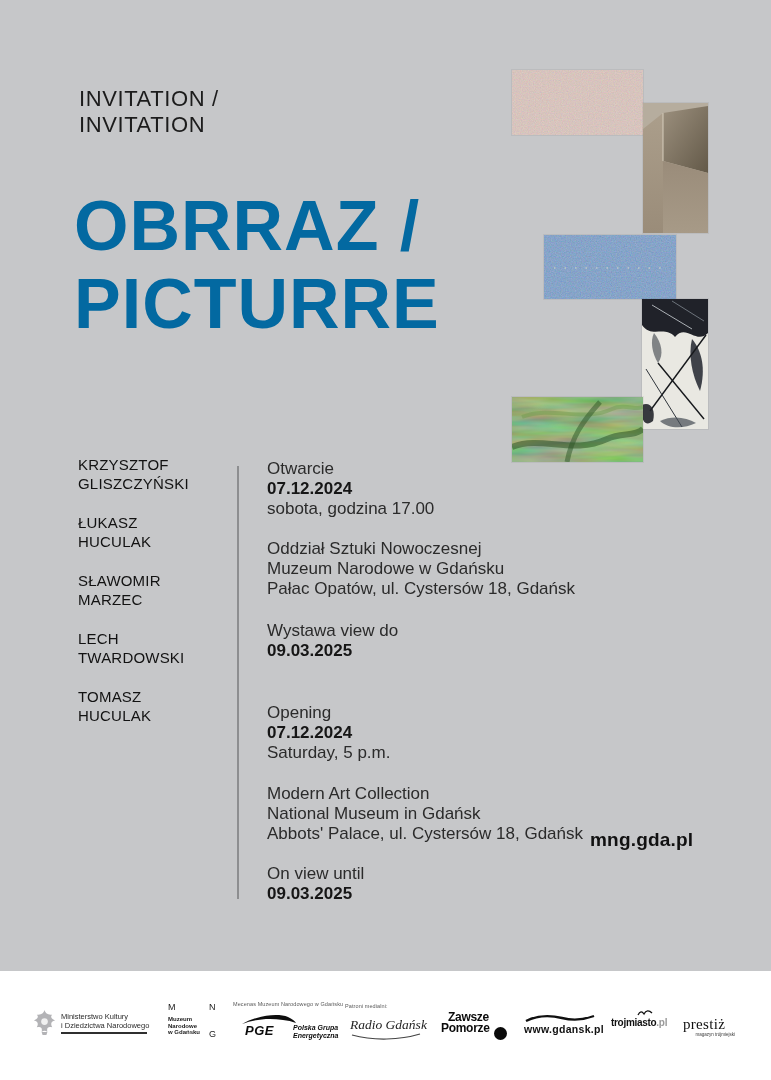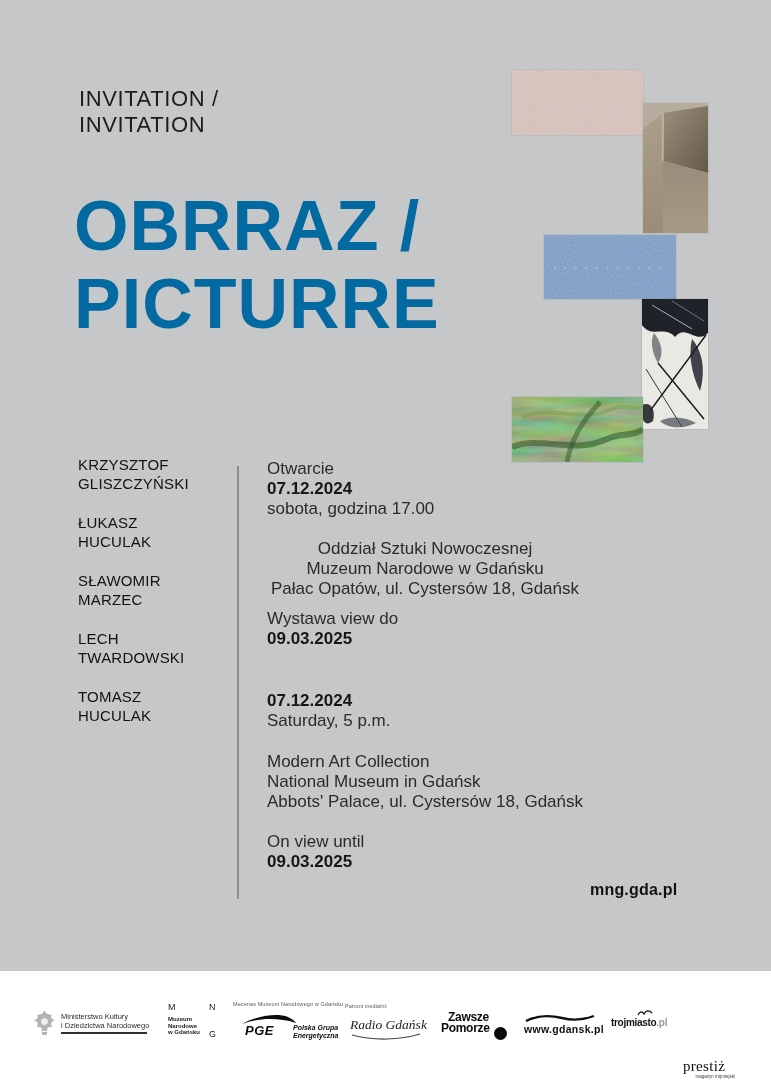--- a/index.html
+++ b/index.html
@@ -28,23 +28,23 @@
   .artists { position:absolute; left:78px; top:456px; color:#121212; }
   .artist { font-weight:400; font-size:15px; line-height:18.5px; letter-spacing:0.2px; margin-bottom:21px; }
   .artist span { display:block; }
 
   .divider { position:absolute; left:237px; top:466px; width:1.5px; height:433px; background:#8d8e90; }
 
   
   .details { position:absolute; left:267px; top:459px; font-size:17px; line-height:20px; color:#2b2b2b; }
   .dline { display:block; }
   .bold { font-weight:700; color:#161616; }
-  .mb20 { margin-bottom:20px; } .mb22 { margin-bottom:10px;text-align:center; } .mb42 { margin-bottom:42px; } .mb21 { margin-bottom:21px; }
-
-  .website { position:absolute; left:590px; top:881px; font-size:16px; font-weight:700; color:#111; letter-spacing:0.2px; }
+  .mb20 { margin-bottom:20px; } .mb22 { margin-bottom:22px; } .mb42 { margin-bottom:42px; } .mb21 { margin-bottom:21px; }
+
+  .website { position:absolute; left:590px; top:829px; font-size:19px; font-weight:700; color:#111; letter-spacing:0.2px; }
 
   
   .footer { position:absolute; left:0; top:971px; width:771px; height:109px; background:#ffffff; }
   .flogo { position:absolute; }
   .caption { position:absolute; font-size:5.5px; letter-spacing:0.1px; color:#5a5a5a; white-space:nowrap; }
 
   .ministry-text { position:absolute; left:61px; top:41px; font-size:7.5px; line-height:9px; color:#2b2b2b; white-space:nowrap; }
   .ministry-rule { position:absolute; left:61px; top:61px; width:86px; height:2px; background:#2f2f2f; }
 
   .mng-logo { left:168px; top:31px; width:52px; height:40px; color:#1a1a1a; }
@@ -65,21 +65,21 @@
 
   .gdansk { left:524px; top:43px; color:#101010; }
   .gdansk-name { font-size:10.5px; font-weight:700; letter-spacing:0.3px; white-space:nowrap; }
 
   .trojmiasto { left:611px; top:38px; color:#111; }
   .troj-name { position:absolute; left:0; top:8px; font-size:10px; font-weight:800; letter-spacing:-0.3px; white-space:nowrap; }
   .troj-suffix { color:#9a9a9a; }
   .troj-bird { position:absolute; left:26px; top:0; }
 
   .prestiz { left:683px; top:45px; color:#101010; width:52px; }
-  .prestiz-name { font-family:"Liberation Serif", serif; font-size:15px; letter-spacing:0.3px;margin-top:42px; }
+  .prestiz-name { font-family:"Liberation Serif", serif; font-size:15px; letter-spacing:0.3px; }
   .prestiz-caption { font-size:4.5px; color:#3a3a3a; text-align:right; margin-top:-1px; }
 
   svg { display:block; }
   .defs-holder { position:absolute; width:0; height:0; }
 </style>
 </head>
 <body>
 
 <svg class="defs-holder" aria-hidden="true">
   <defs>
@@ -198,20 +198,21 @@
       <div class="mb22">
         <span class="dline">Oddział Sztuki Nowoczesnej</span>
         <span class="dline">Muzeum Narodowe w Gdańsku</span>
         <span class="dline">Pałac Opatów, ul. Cystersów 18, Gdańsk</span>
       </div>
       <div class="mb42">
         <span class="dline">Wystawa view do</span>
         <span class="dline bold">09.03.2025</span>
       </div>
       <div class="mb21">
+        <span class="dline">Opening</span>
         <span class="dline bold">07.12.2024</span>
         <span class="dline">Saturday, 5 p.m.</span>
       </div>
       <div class="mb20">
         <span class="dline">Modern Art Collection</span>
         <span class="dline">National Museum in Gdańsk</span>
         <span class="dline">Abbots' Palace, ul. Cystersów 18, Gdańsk</span>
       </div>
       <div>
         <span class="dline">On view until</span>

